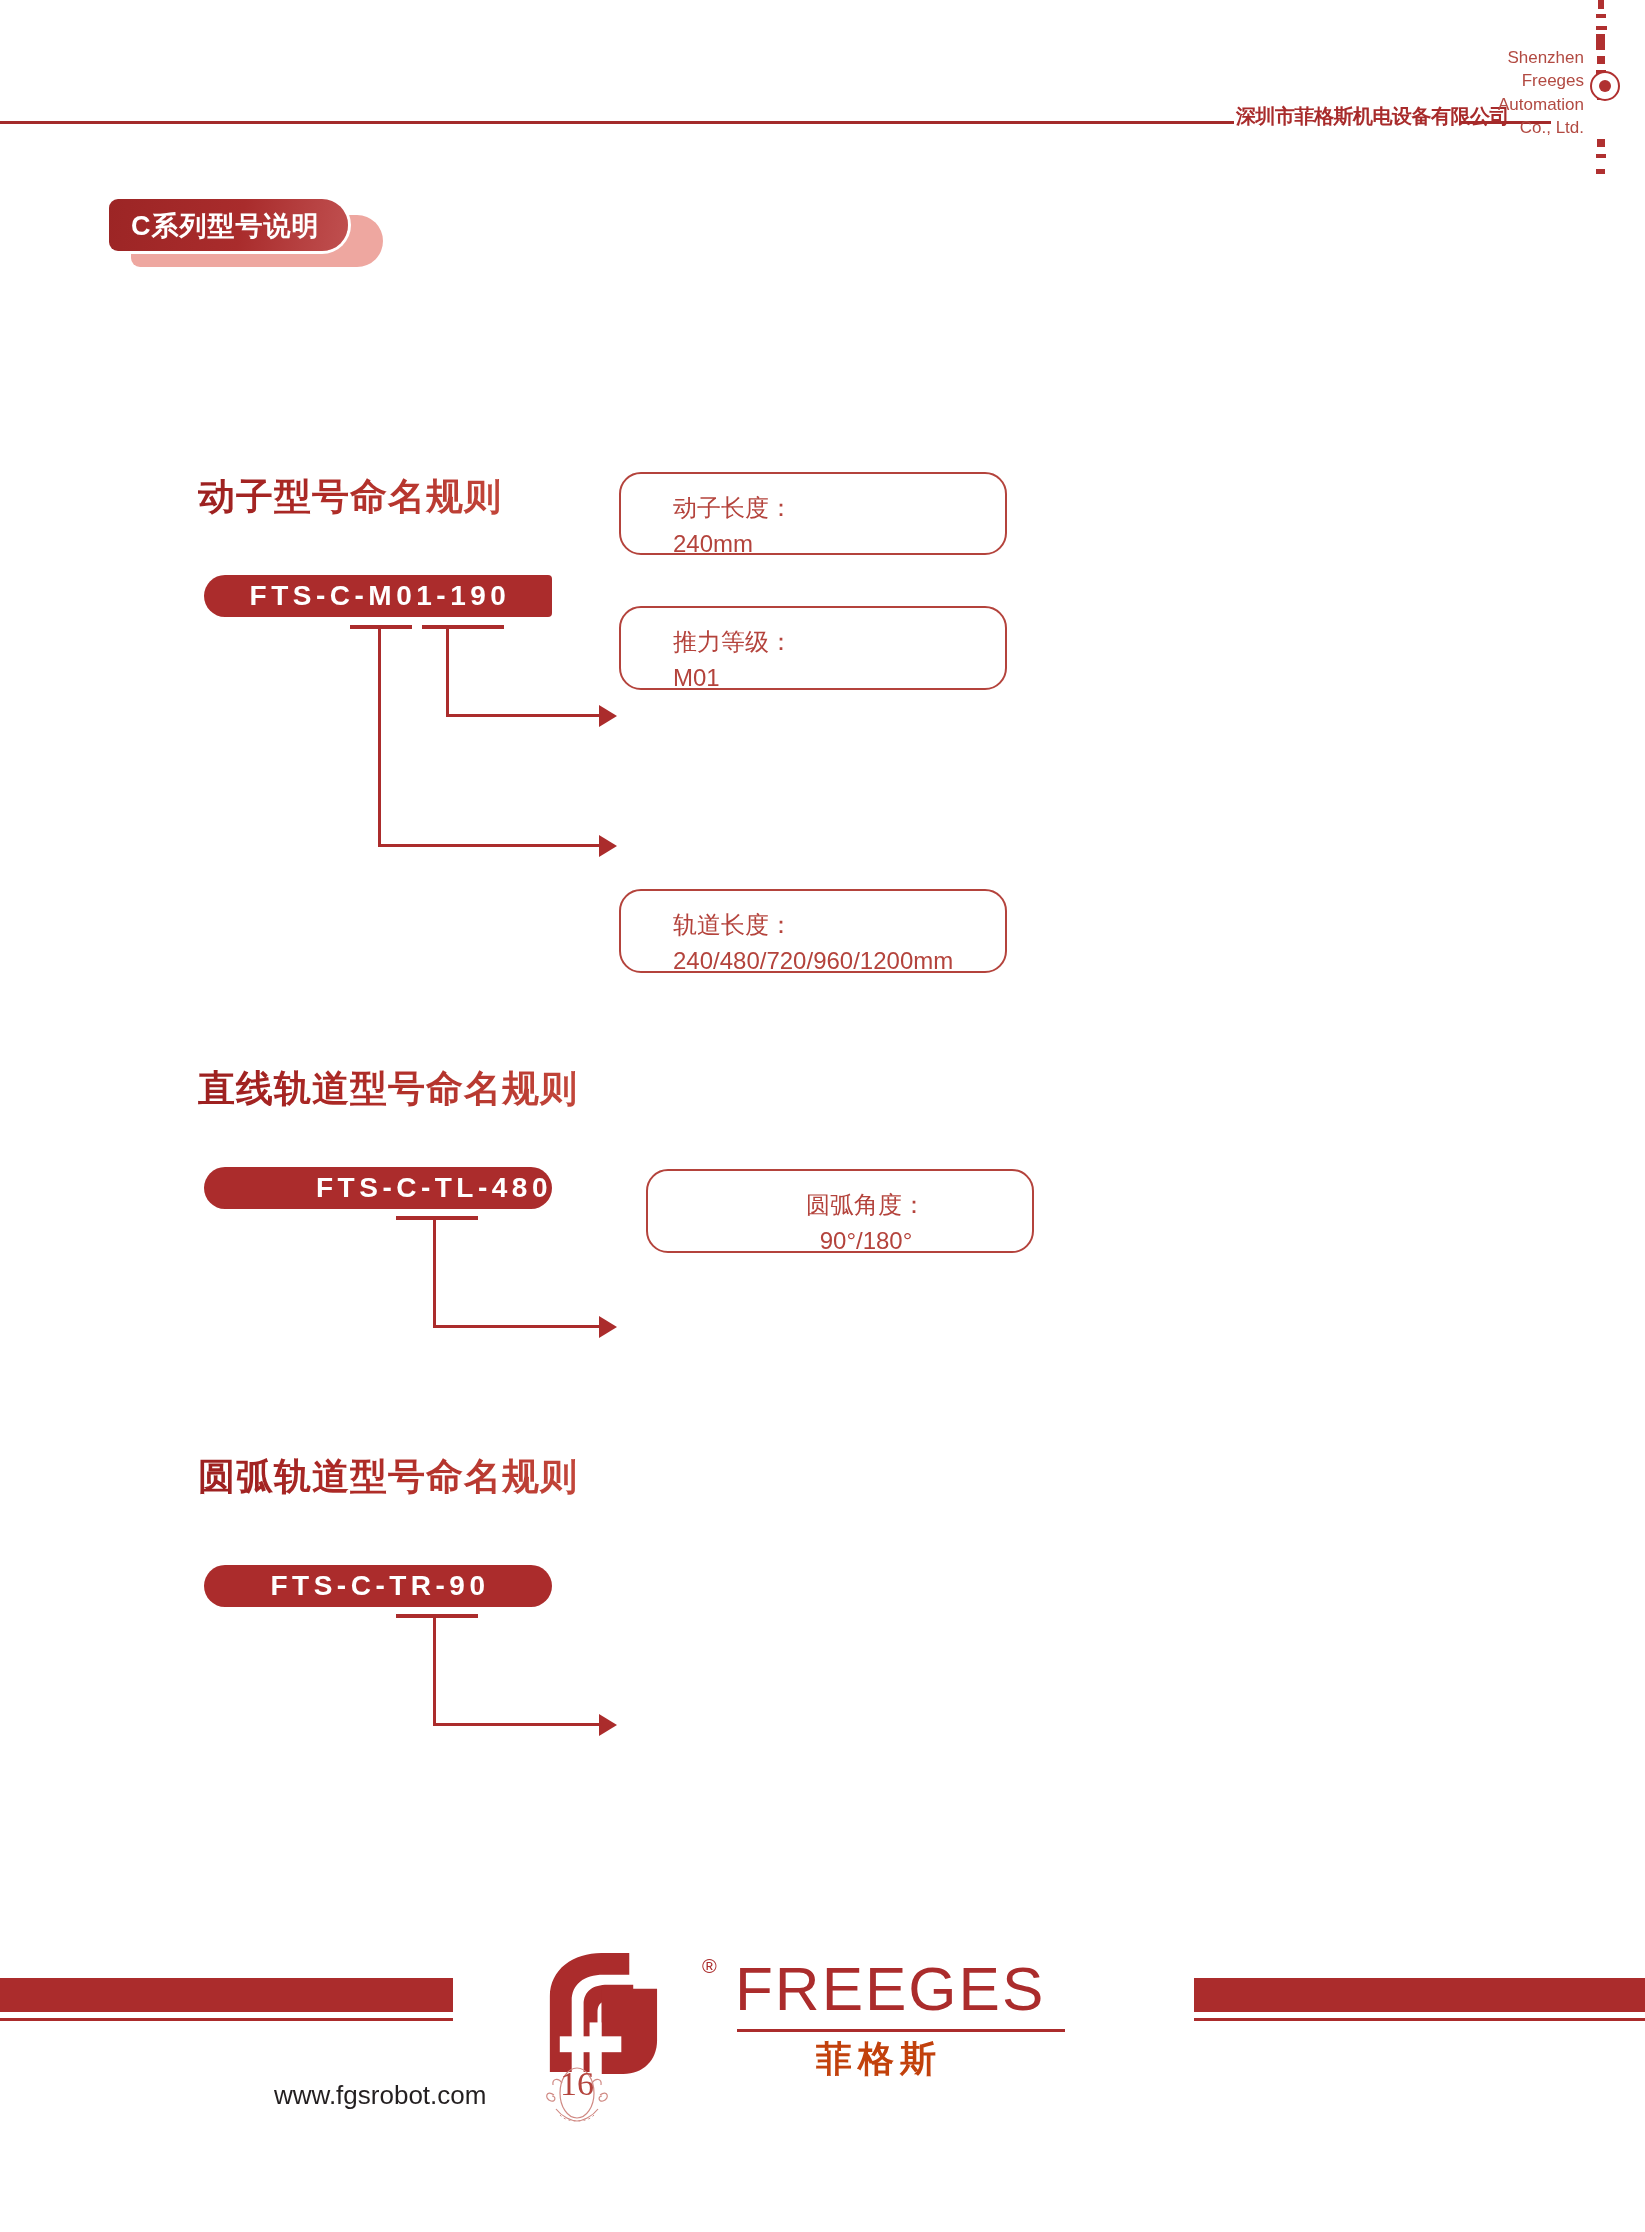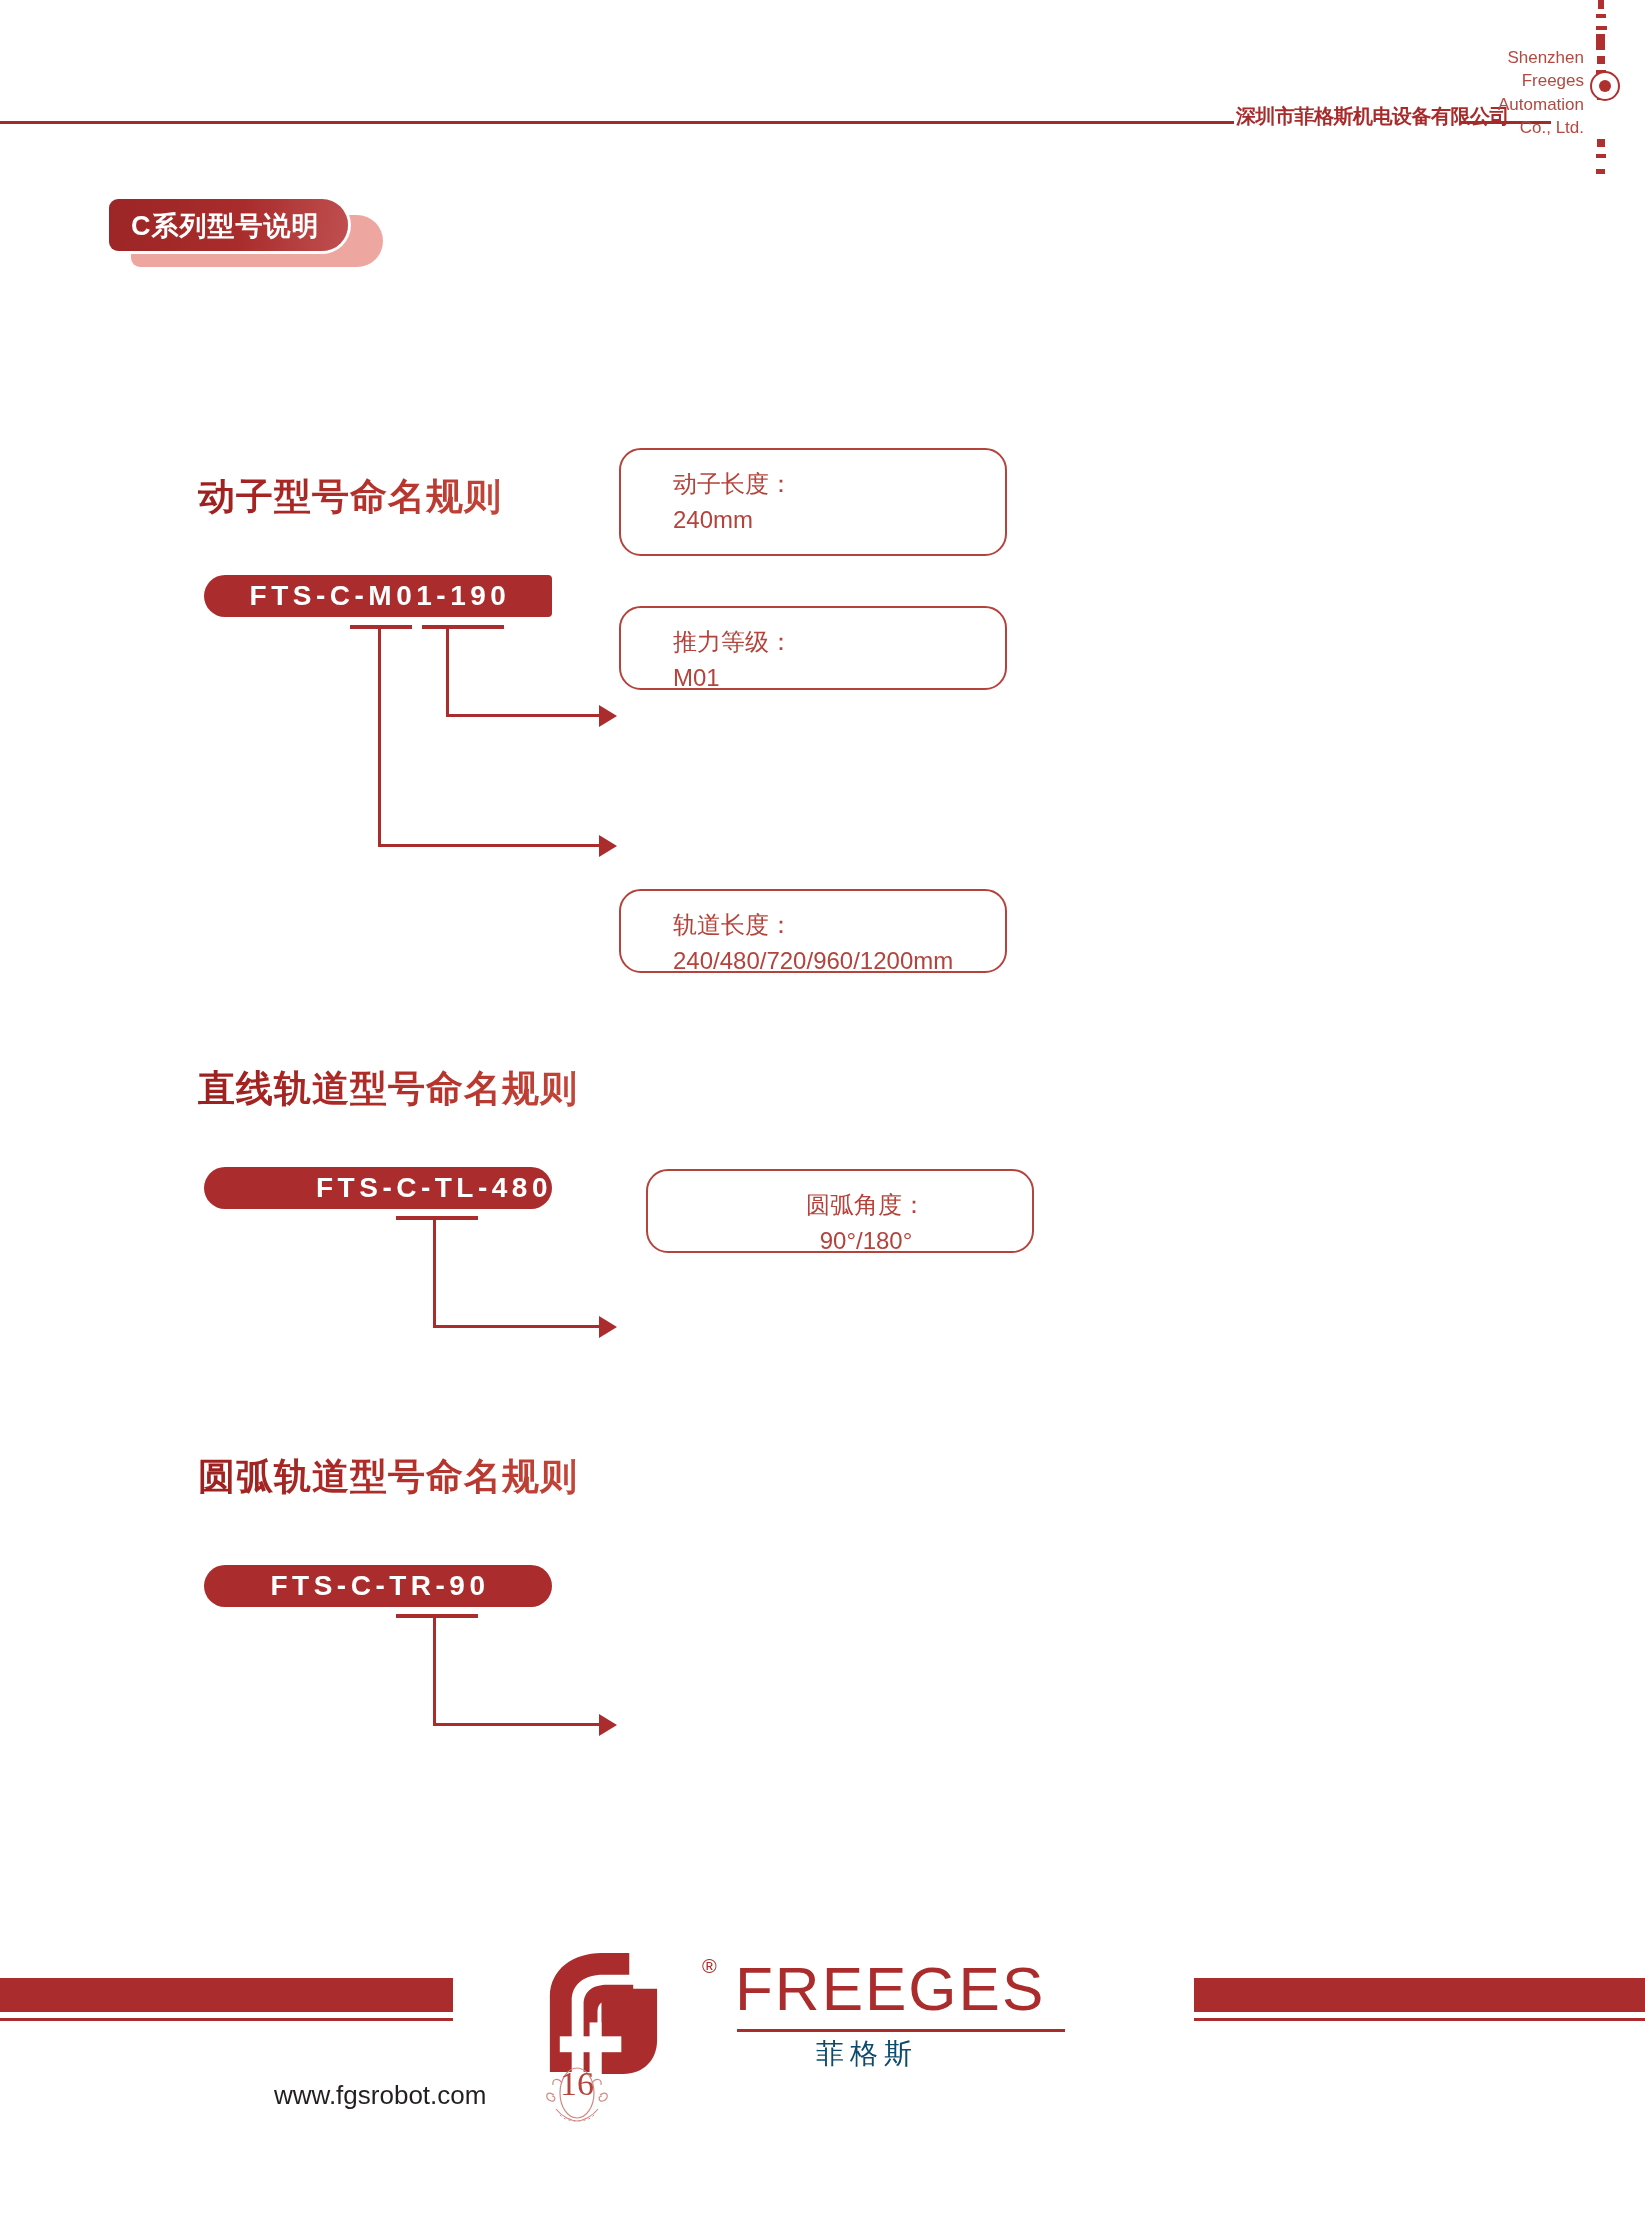--- a/index.html
+++ b/index.html
@@ -219,23 +219,23 @@
   }
   .logo-divider {
     position: absolute;
     left: 239px; top: 84px;
     width: 328px; height: 3px;
     background: #ab2c2c;
   }
   .logo-text-cn {
     position: absolute;
     left: 318px; top: 90px;
-    font-size: 28px;
-    font-weight: normal;
-    color: #0c4a6e;
+    font-size: 36px;
+    font-weight: bold;
+    color: #c2410c;
     letter-spacing: 6px;
     white-space: nowrap;
   }
   .site {
     position: absolute;
     left: 274px; top: 2080px;
     font-size: 26px;
     color: #231f20;
     font-family: "Liberation Sans", sans-serif;
   }
@@ -297,21 +297,21 @@
 </div>
 
 <div class="seg underline" style="left:350px; top:625px; width:62px;"></div>
 <div class="seg underline" style="left:422px; top:625px; width:82px;"></div>
 
 <div class="seg vline" style="left:446px; top:628px; height:89px;"></div>
 
 <div class="seg hline" style="left:446px; top:714px; width:165px;"></div>
 <div class="arrow" style="left:599px; top:705px;"></div>
 
-<div class="callout" style="left:619px; top:448px; width:388px; height:108px;">
+<div class="callout" style="left:619px; top:472px; width:388px; height:83px;">
   <div class="ln">动子长度：</div>
   <div class="ln">240mm</div>
 </div>
 
 <div class="seg vline" style="left:378px; top:628px; height:218px;"></div>
 <div class="seg hline" style="left:378px; top:844px; width:233px;"></div>
 <div class="arrow" style="left:599px; top:835px;"></div>
 
 <div class="callout" style="left:619px; top:606px; width:388px; height:84px;">
   <div class="ln">推力等级：</div>

